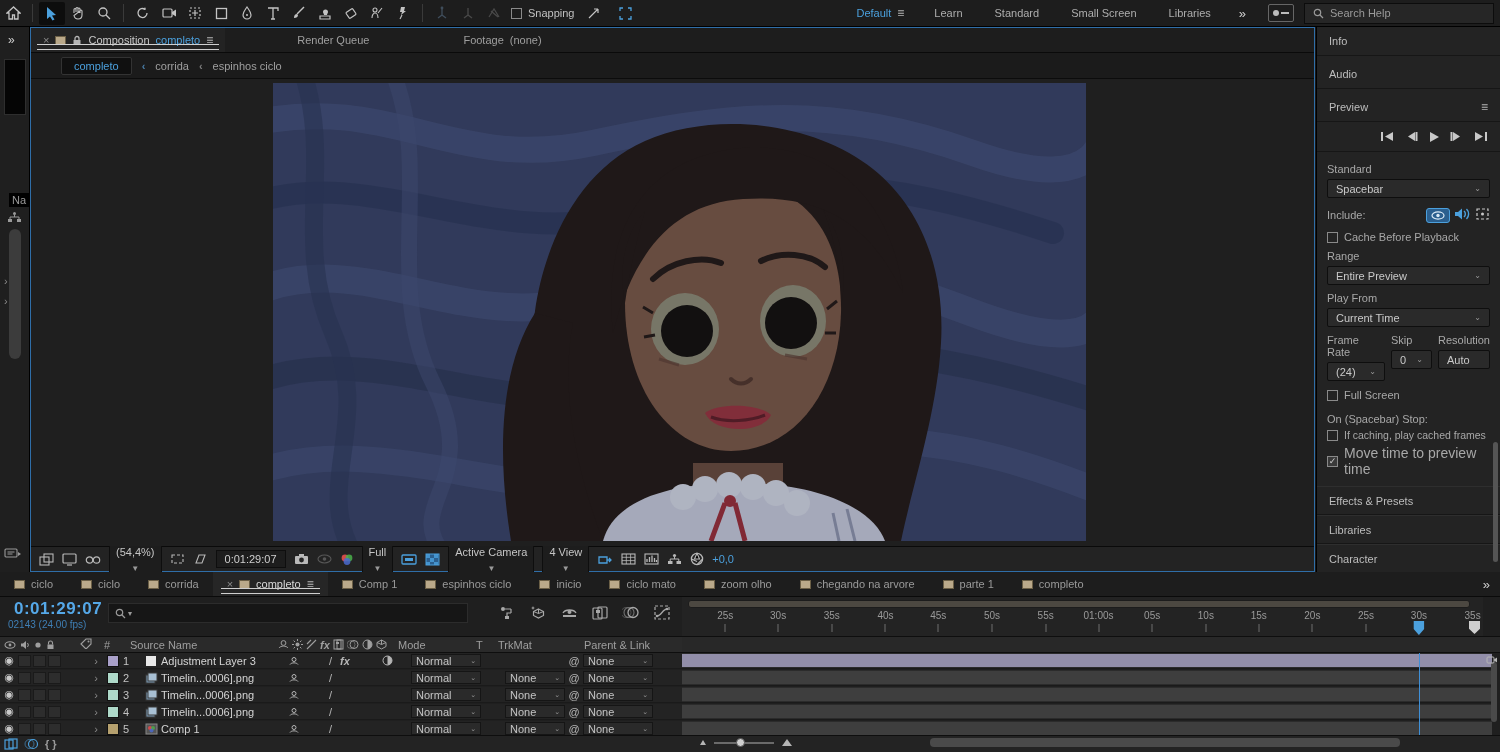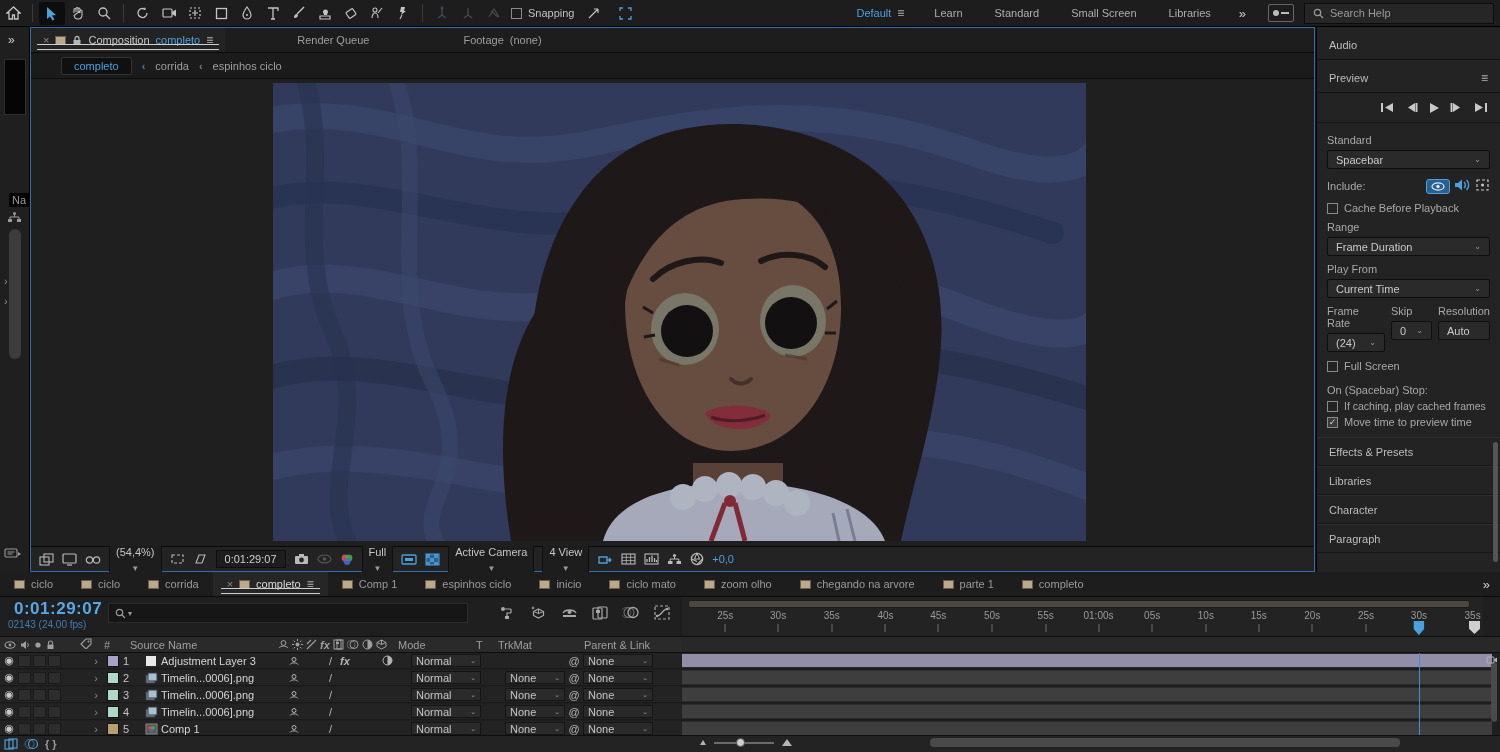--- a/index.html
+++ b/index.html
@@ -513,20 +513,23 @@
         <svg width="14" height="14" viewBox="0 0 14 14">
             <circle cx="7" cy="7" r="5.6" fill="none" stroke="#b9b9b9" stroke-width="1.3"></circle>
             <path d="M7 1.4L9.5 7H4.5zM1.4 7L7 9.5M12.6 7L7 12.6" stroke="#b9b9b9" stroke-width="1.1"></path>
           </svg>
       </span>
       <span class="exposure">+0,0</span>
     </div>
   </div>
 
   <div id="rightpanel" class="abs">
+    <div class="rp-h">
+        <span>Info</span>
+      </div>
     <div style="height:4px"></div>
     <div class="rp-h">
         <span>Audio</span>
       </div>
     <div style="height:4px"></div>
     <div class="rp-h">
       <span>Preview</span>
       <span class="burger">≡</span>
     </div>
     <div id="transport">
@@ -588,21 +591,21 @@
               </svg>
           </span>
         </span>
       </div>
       <div class="cb-row">
         <span class="cb"></span>
         <span>Cache Before Playback</span>
       </div>
       <div class="rp-label">Range</div>
       <div class="rp-select">
-        <span>Frame Duration</span>
+        <span>Entire Preview</span>
           <span class="caret">⌄</span>
       </div>
       <div class="rp-label">Play From</div>
       <div class="rp-select">
         <span>Current Time</span>
           <span class="caret">⌄</span>
       </div>
       <div class="tri-row">
         <div class="col" style="width:62px">
           <span class="rp-label" style="margin:0">Frame Rate</span>
@@ -629,21 +632,21 @@
         <span class="cb"></span>
         <span>Full Screen</span>
       </div>
       <div class="rp-label" style="margin-top:12px">On (Spacebar) Stop:</div>
       <div class="cb-row" style="margin-top:4px">
         <span class="cb"></span>
         <span style="font-size:10.5px">If caching, play cached frames</span>
       </div>
       <div class="cb-row" style="margin-top:4px">
         <span class="cb checked">✓</span>
-        <span style="font-size:11px">Move time to preview time</span>
+        <span style="font-size:14px">Move time to preview time</span>
       </div>
     </div>
     <div class="rp-sections" style="margin-top:9px">
       <div class="rp-h">
           <span>Effects &amp; Presets</span>
         </div>
       <div class="rp-h">
           <span>Libraries</span>
         </div>
       <div class="rp-h">

